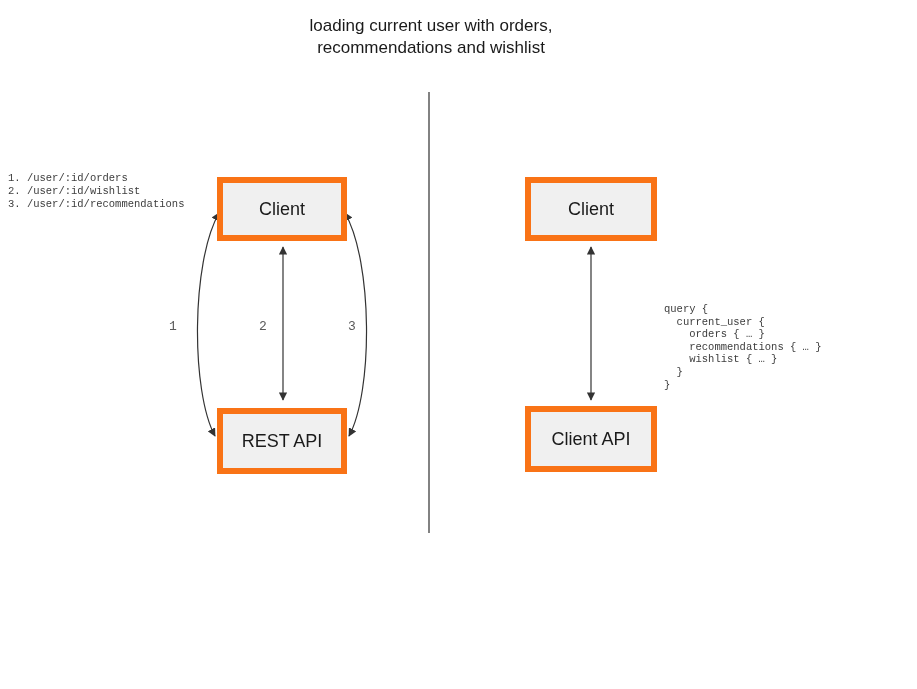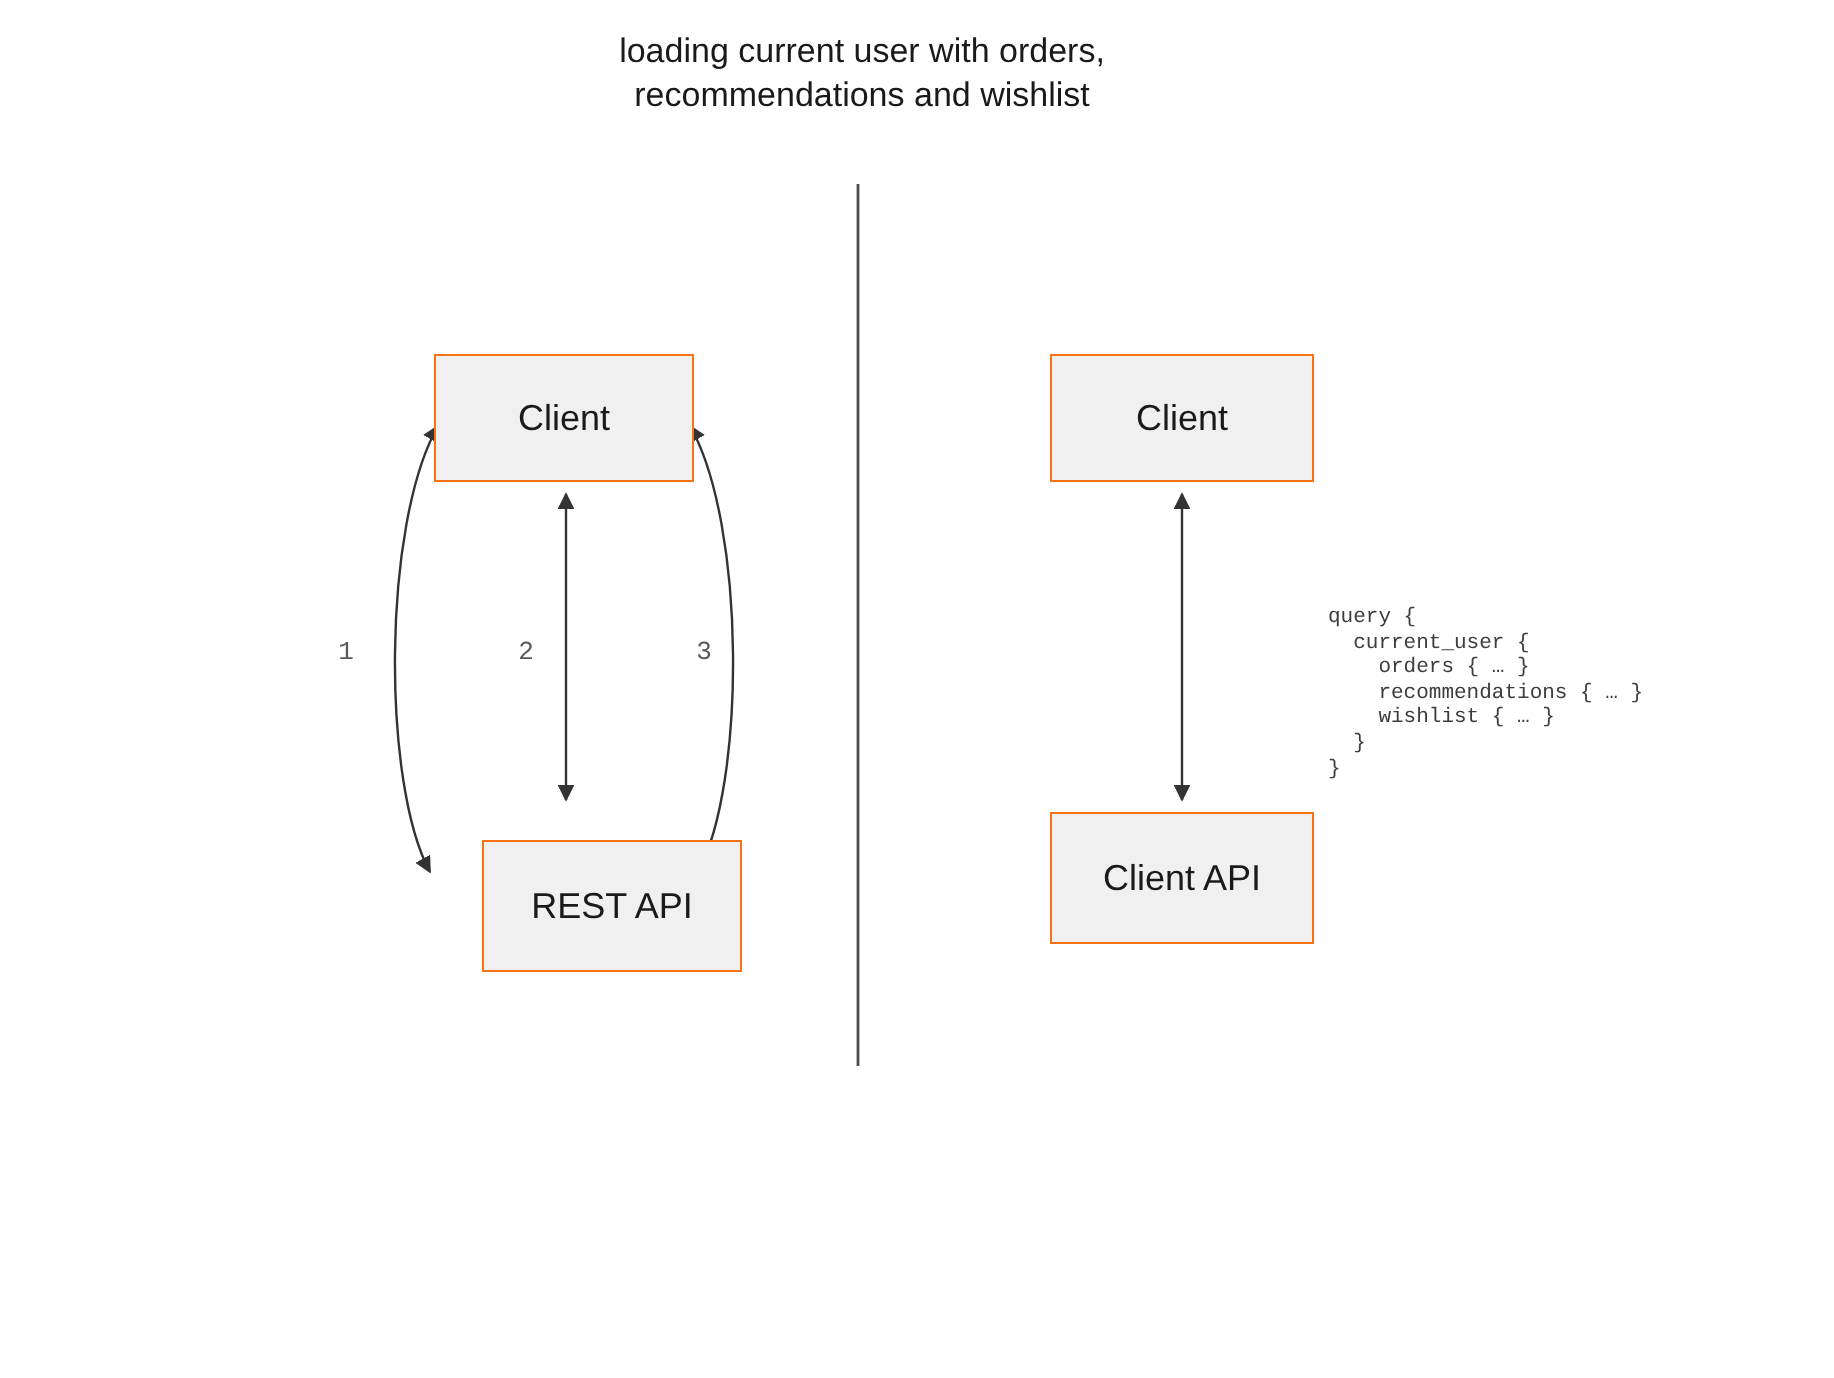--- a/index.html
+++ b/index.html
@@ -28,30 +28,30 @@
     transform: translateX(-50%);
     text-align: center;
     font-size: 17px;
     line-height: 22px;
     color: #1a1a1a;
     white-space: pre-line;
   }
   .node-box {
     position: absolute;
     background: #f0f0f0;
-    border: 1px solid #f97316;
+    border: 6px solid #f97316;
     display: flex;
     align-items: center;
     justify-content: center;
     font-size: 18px;
     color: #1a1a1a;
     box-sizing: border-box;
   }
   .box-client-left  { left: 217px; top: 177px; width: 130px; height: 64px; }
-  .box-rest         { left: 217px; top: 420px; width: 130px; height: 66px; margin-left: 24px; }
+  .box-rest         { left: 217px; top: 408px; width: 130px; height: 66px; }
   .box-client-right { left: 525px; top: 177px; width: 132px; height: 64px; }
   .box-graphql      { left: 525px; top: 406px; width: 132px; height: 66px; }
   .code-block {
     position: absolute;
     margin: 0;
     font-family: "Liberation Mono", monospace;
     font-size: 10.5px;
     color: #3d3d3d;
     white-space: pre;
   }
@@ -85,20 +85,23 @@
     <path d="M 219 213 C 191 262, 191 392, 215 436" fill="none" stroke="#333333" stroke-width="1.2" marker-start="url(#arrowhead)" marker-end="url(#arrowhead)"></path>
     <line x1="283" y1="247" x2="283" y2="400" stroke="#333333" stroke-width="1.2" marker-start="url(#arrowhead)" marker-end="url(#arrowhead)"></line>
     <path d="M 345 213 C 373 262, 373 392, 349 436" fill="none" stroke="#333333" stroke-width="1.2" marker-start="url(#arrowhead)" marker-end="url(#arrowhead)"></path>
 
     <line x1="591" y1="247" x2="591" y2="400" stroke="#333333" stroke-width="1.2" marker-start="url(#arrowhead)" marker-end="url(#arrowhead)"></line>
   </svg>
 
   <div class="diagram-title">loading current user with orders,
 recommendations and wishlist</div>
 
+  <pre class="code-block endpoints-list">1. /user/:id/orders
+2. /user/:id/wishlist
+3. /user/:id/recommendations</pre>
 
   <div class="node-box box-client-left">
     <span>Client</span>
   </div>
 
   <div class="node-box box-rest">
     <span>REST API</span>
   </div>
 
   <span class="arrow-label label-1">1</span>

